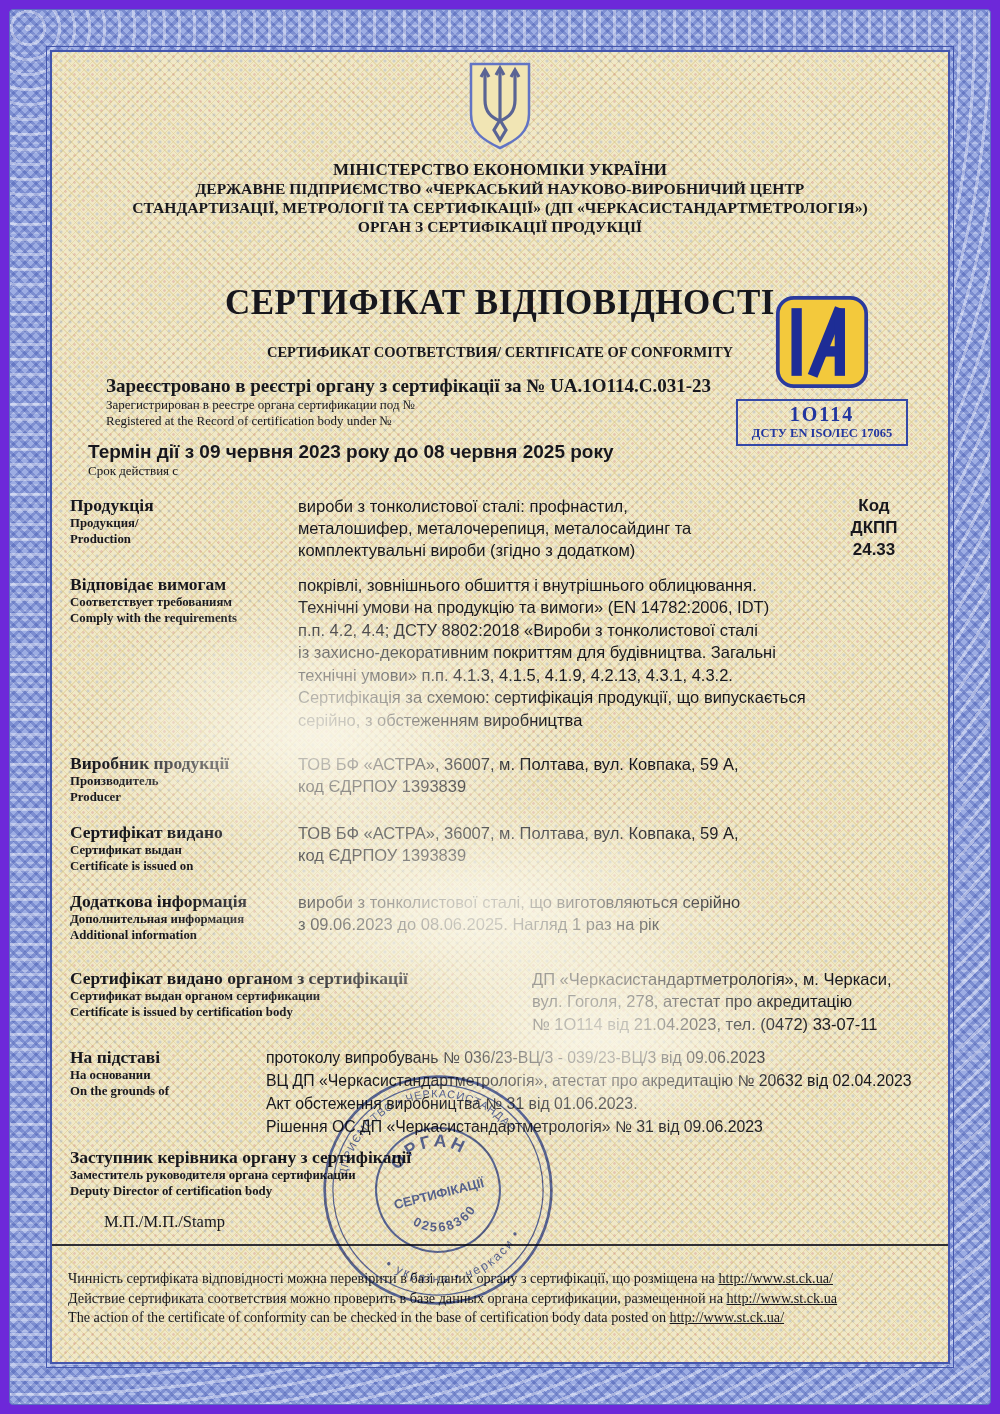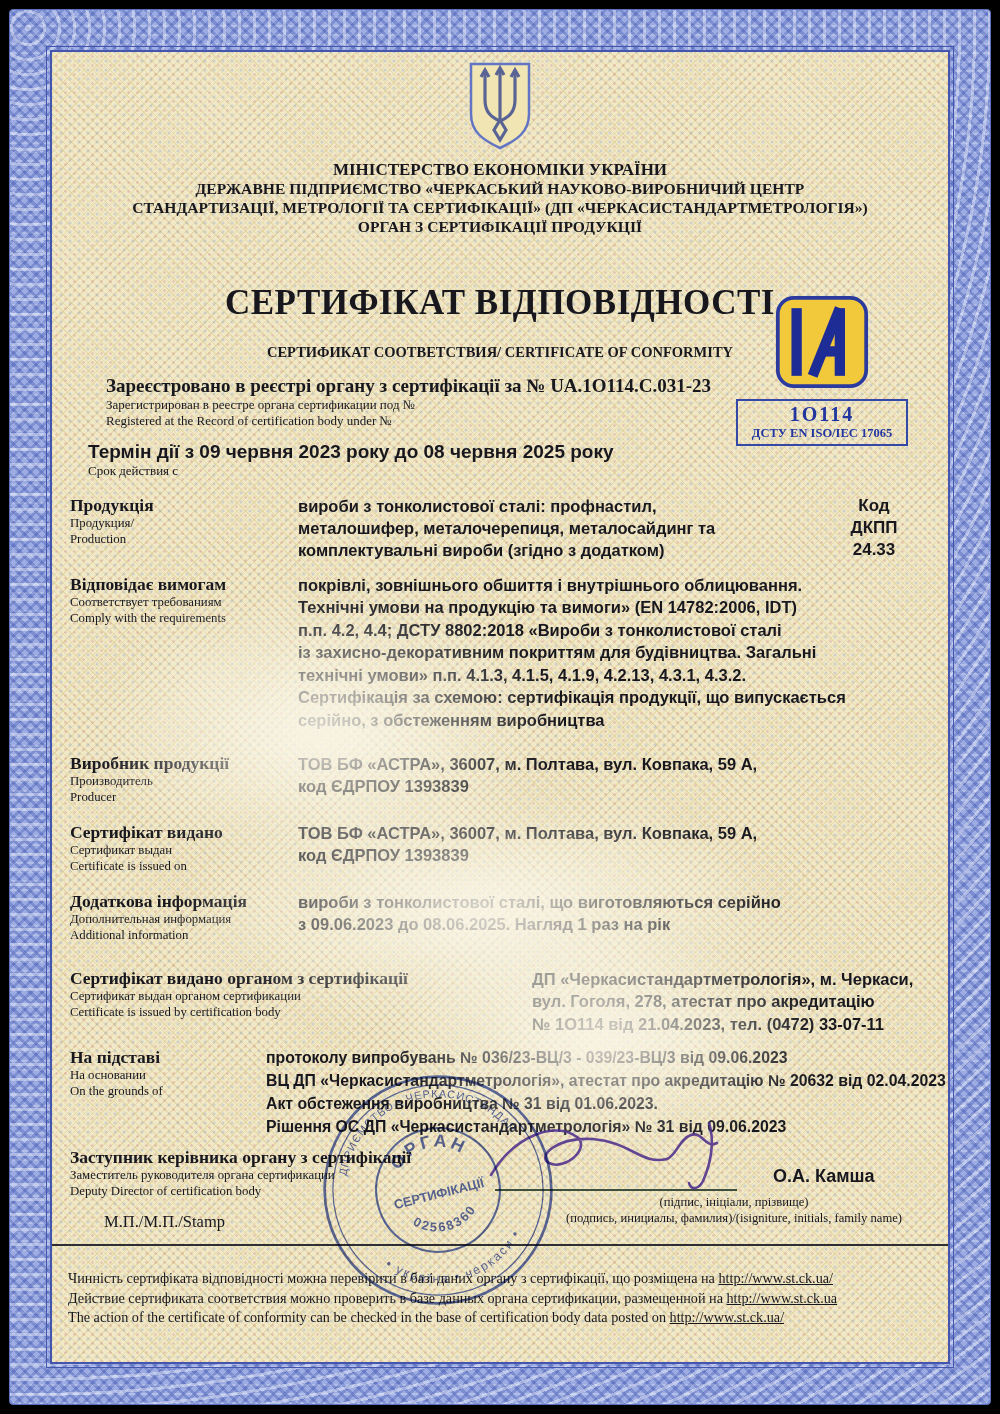--- a/index.html
+++ b/index.html
@@ -1,16 +1,16 @@
 <!DOCTYPE html>
 <html><head>
 <meta charset="utf-8">
 <style>
   html,body{margin:0;padding:0;background:#d8d8d8;}
-  .cert{position:relative;width:1000px;height:1414px;margin:0 auto;background:#000000;
+  .cert{position:relative;width:1000px;height:1414px;margin:0 auto;background:#6d28d9;
         font-family:"Liberation Serif",serif;color:#17171d;overflow:hidden;}
   
   .band{position:absolute;inset:9px;border:1px solid #5b6fc0;border-radius:4px;
     background:
       repeating-radial-gradient(circle at 18px 18px, rgba(255,255,255,.38) 0 3px, transparent 3px 15px),
       repeating-linear-gradient(45deg, rgba(47,68,165,.30) 0 3px, transparent 3px 8px),
       repeating-linear-gradient(-45deg, rgba(47,68,165,.28) 0 3px, transparent 3px 8px),
       repeating-linear-gradient(0deg, rgba(255,255,255,.22) 0 2px, transparent 2px 9px),
       #9dade3;}
   
@@ -39,22 +39,22 @@
   .na-logo{width:94px;height:94px;margin:0 auto;display:block;}
   .na-box{margin-top:10px;border:2px solid #3448a8;padding:2px 2px 3px;color:#2236a0;font-weight:bold;}
   .na-num{font-size:20px;letter-spacing:2px;}
   .na-std{font-size:12.5px;}
   .validity{margin-top:12px;padding-left:18px;}
   .validity-ua{font-family:"Liberation Sans",sans-serif;font-weight:bold;font-size:19px;}
   .validity-sub{font-size:13px;line-height:1.2;}
   .row{display:flex;margin-top:16px;}
   .lbl{width:228px;flex:none;}
   .l-ua{font-size:17.5px;font-weight:bold;}
-  .l-sub{font-size:12.8px;line-height:1.25;}
-  .val{flex:1;font-family:"Liberation Sans",sans-serif;font-weight:bold;font-size:16.5px;line-height:1.36;}
+  .l-sub{font-size:12.8px;line-height:1.25;font-weight:bold;}
+  .val{flex:1;font-family:"Liberation Sans",sans-serif;font-weight:normal;font-size:16.5px;line-height:1.36;}
   .val>div{white-space:nowrap;}
   .code{width:112px;flex:none;text-align:center;font-family:"Liberation Sans",sans-serif;
         font-weight:bold;font-size:17px;line-height:1.3;}
   .row-requirements{margin-top:12px;}
   .row-producer{margin-top:22px;}
   .row-certbody{margin-top:24px;}
   .row-certbody .lbl{width:462px;}
   .row-certbody .l-ua{white-space:nowrap;}
   .row-grounds{margin-top:12px;}
   .row-grounds .lbl{width:196px;}
@@ -238,38 +238,20 @@
       </div>
     </div>
 
     <div class="sig-row">
       <div class="sig-left">
         <div class="l-ua">Заступник керівника органу з сертифікації</div>
         <div class="l-sub">Заместитель руководителя органа сертификации</div>
         <div class="l-sub">Deputy Director of certification body</div>
         <div class="sig-stamp-label">М.П./М.П./Stamp</div>
       </div>
-      <div class="sig-right">
-        <div class="sig-line-row">
-          <div class="sig-line">
-            <svg class="scribble" viewBox="0 0 272 88">
-              <g fill="none" stroke="#53358f" stroke-width="2.6" stroke-linecap="round" opacity=".9">
-                <path d="M10 62 C34 22 74 8 96 24 C110 35 84 58 68 50 C56 44 74 24 112 26 C150 29 160 52 186 46"></path>
-                <path d="M186 46 C196 42 198 26 210 22 C222 18 224 36 236 30"></path>
-                <path d="M228 10 C234 28 230 50 222 68 C218 76 210 78 208 70"></path>
-              </g>
-            </svg>
-          </div>
-          <div class="sig-name">О.А. Камша</div>
-        </div>
-        <div class="sig-captions">
-          <div>(підпис, ініціали, прізвище)</div>
-          <div>(подпись, инициалы, фамилия)/(isigniture, initials, family name)</div>
-        </div>
-      </div>
     </div>
 
     <div class="footer">
       <div><span>Чинність сертифіката відповідності можна перевірити в базі даних органу з сертифікації, що розміщена на </span><span class="url">http://www.st.ck.ua/</span></div>
       <div><span>Действие сертификата соответствия можно проверить в базе данных органа сертификации, размещенной на </span><span class="url">http://www.st.ck.ua</span></div>
       <div><span>The action of the certificate of conformity can be checked in the base of certification body data posted on </span><span class="url">http://www.st.ck.ua/</span></div>
     </div>
 
     <svg class="stamp" viewBox="0 0 264 264">
       <defs>

